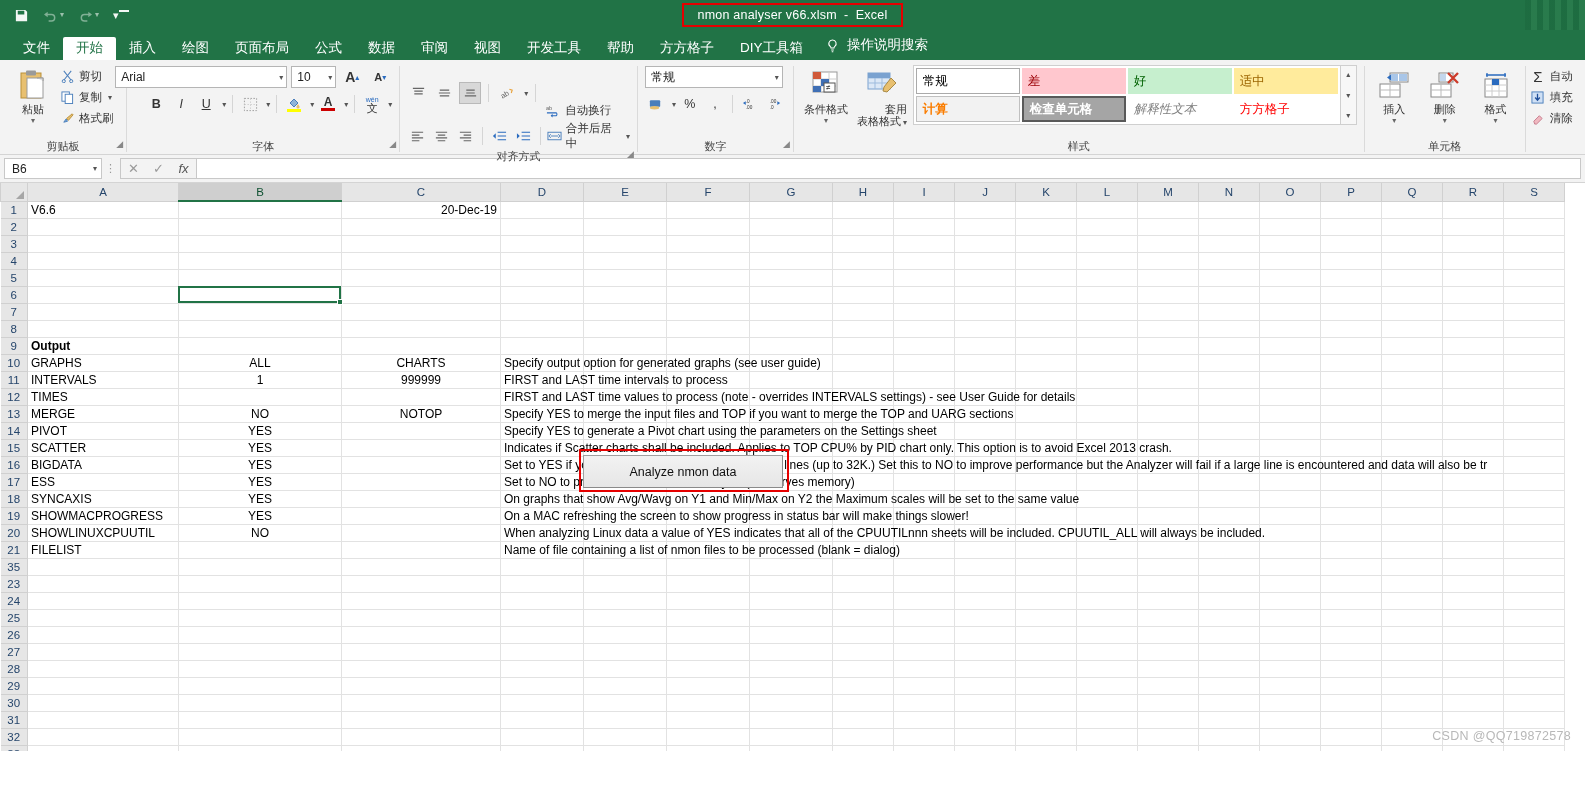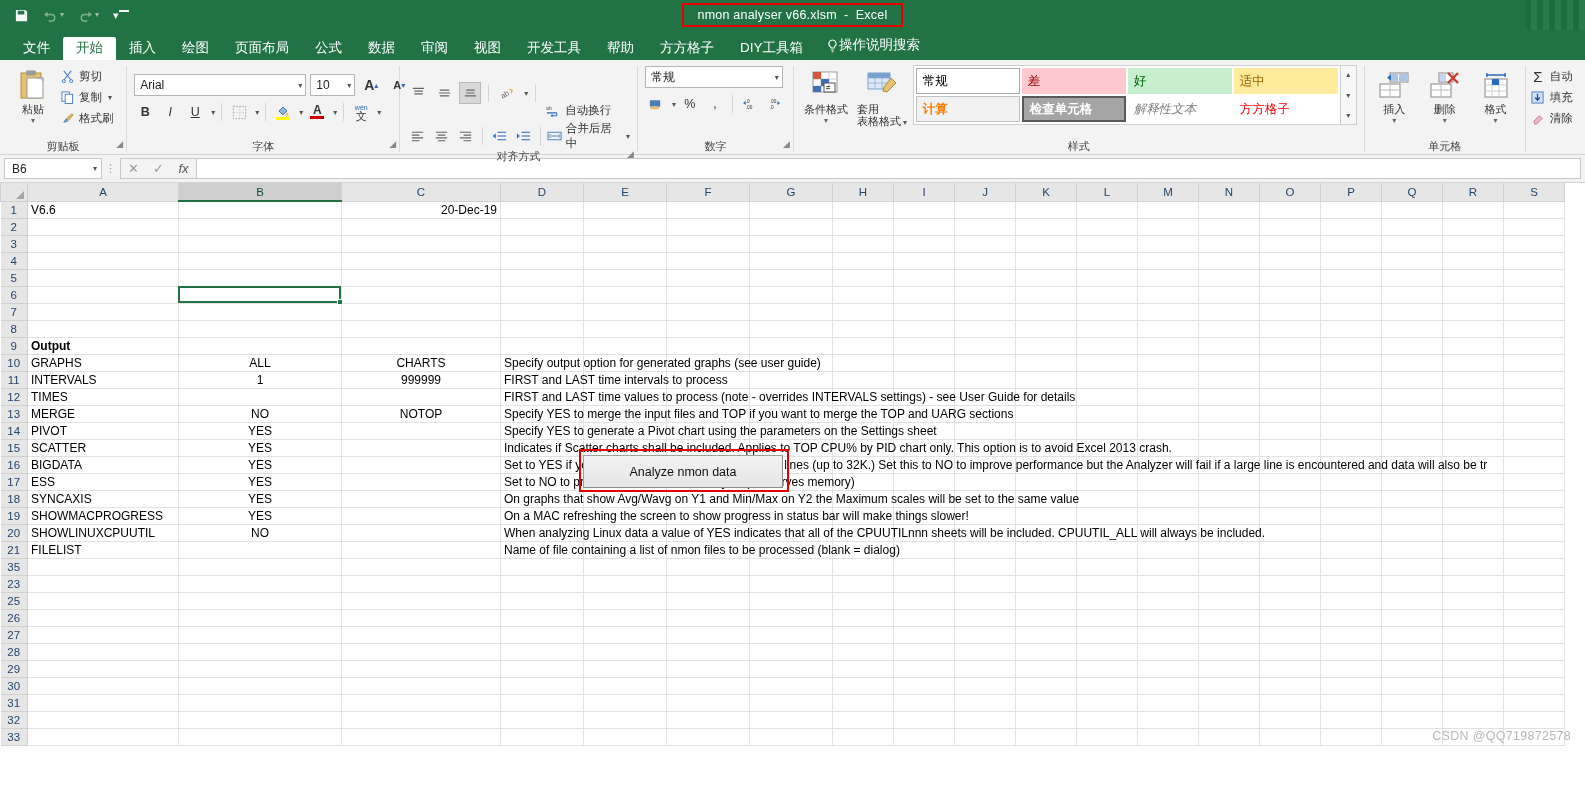--- a/index.html
+++ b/index.html
@@ -33,36 +33,36 @@
   
   .tabbar {
     height:30px; background:#217346; display:flex; align-items:flex-end;
     padding-left:10px; position:relative;
   }
   .tab {
     color:#fff; font-size:13.5px; padding:4px 13px 6px; cursor:pointer;
     line-height:1; white-space:nowrap;
   }
   .tab.active { background:#fff; color:#217346; font-weight:400; border-radius:2px 2px 0 0; }
-  .tellme { display:flex; align-items:center; gap:0; color:#fff; font-size:13.5px; padding:4px 10px 6px; cursor:pointer;}
+  .tellme { display:flex; align-items:center; gap:8px; color:#fff; font-size:13.5px; padding:4px 10px 6px; cursor:pointer;}
   .bulb { width:13px; height:13px; }
   
   .ribbon {
     height:95px; background:#f3f3f3; border-bottom:1px solid #d4d4d4;
     display:flex; position:relative;
   }
   .grp { position:relative; display:flex; flex-direction:column; height:95px; }
   .grp-body { flex:1; display:flex; align-items:flex-start; padding:5px 7px 0; }
   .grp-label { height:18px; font-size:11px; color:#444; text-align:center; line-height:18px; position:relative;}
   .grp-label .dlg { position:absolute; right:3px; bottom:2px; font-size:9px; color:#888; cursor:pointer;}
   .sep { width:1px; background:#dadada; margin:6px 0 2px; }
   .bigbtn { display:flex; flex-direction:column; align-items:center; justify-content:flex-start;
             width:52px; cursor:pointer; font-size:11px; color:#333; padding-top:2px;}
   .bigbtn .bi { height:36px; display:flex; align-items:center; }
-  .bigbtn .bl { line-height:13px; text-align:left;}
+  .bigbtn .bl { line-height:13px; text-align:right;}
   .bigbtn .car { font-size:8px; color:#666; }
   .smlist { display:flex; flex-direction:column; gap:2px; padding-top:2px;}
   .smrow { display:flex; align-items:center; gap:4px; font-size:11.5px; color:#333; cursor:pointer; height:19px;}
   .smrow .si { width:16px; text-align:center; display:flex; align-items:center; justify-content:center;}
   .car2 { font-size:8px; color:#555; margin-left:2px;}
   
   .fontrow1 { display:flex; align-items:center; gap:4px; }
   .fontrow2 { display:flex; align-items:center; gap:3px; margin-top:5px;}
   .combo { border:1px solid #b5b5b5; background:#fff; height:22px; display:flex; align-items:center;
            padding:0 3px 0 5px; font-size:12px; color:#222; justify-content:space-between; cursor:text;}
@@ -230,21 +230,21 @@
       </div>
     </div>
     <div class="grp-label">
       <span>剪贴板</span>
       <span class="dlg">◢</span>
     </div>
   </div>
   <div class="sep"></div>
 
   <div class="grp" style="width:272px;">
-    <div class="grp-body" style="flex-direction:column; padding-top:14px;">
+    <div class="grp-body" style="flex-direction:column; padding-top:6px;align-items:flex-end;">
       <div class="fontrow1">
         <div class="combo" style="width:172px;">
           <span class="cv">Arial</span>
           <span class="ca">▾</span>
         </div>
         <div class="combo" style="width:45px;">
           <span class="cv">10</span>
           <span class="ca">▾</span>
         </div>
         <div class="ibtn">
@@ -1166,20 +1166,42 @@
           <td class="cell"></td>
           <td class="cell"></td>
           <td class="cell"></td>
           <td class="cell"></td>
           <td class="cell"></td>
           <td class="cell"></td>
           <td class="cell"></td>
           <td class="cell"></td>
         </tr>
         <tr>
+          <td class="rh">24</td>
+          <td class="cell"></td>
+          <td class="cell blue"></td>
+          <td class="cell blue"></td>
+          <td class="cell ov"></td>
+          <td class="cell"></td>
+          <td class="cell"></td>
+          <td class="cell"></td>
+          <td class="cell"></td>
+          <td class="cell"></td>
+          <td class="cell"></td>
+          <td class="cell"></td>
+          <td class="cell"></td>
+          <td class="cell"></td>
+          <td class="cell"></td>
+          <td class="cell"></td>
+          <td class="cell"></td>
+          <td class="cell"></td>
+          <td class="cell"></td>
+          <td class="cell"></td>
+        </tr>
+        <tr>
           <td class="rh">25</td>
           <td class="cell"></td>
           <td class="cell blue"></td>
           <td class="cell blue"></td>
           <td class="cell ov"></td>
           <td class="cell"></td>
           <td class="cell"></td>
           <td class="cell"></td>
           <td class="cell"></td>
           <td class="cell"></td>

